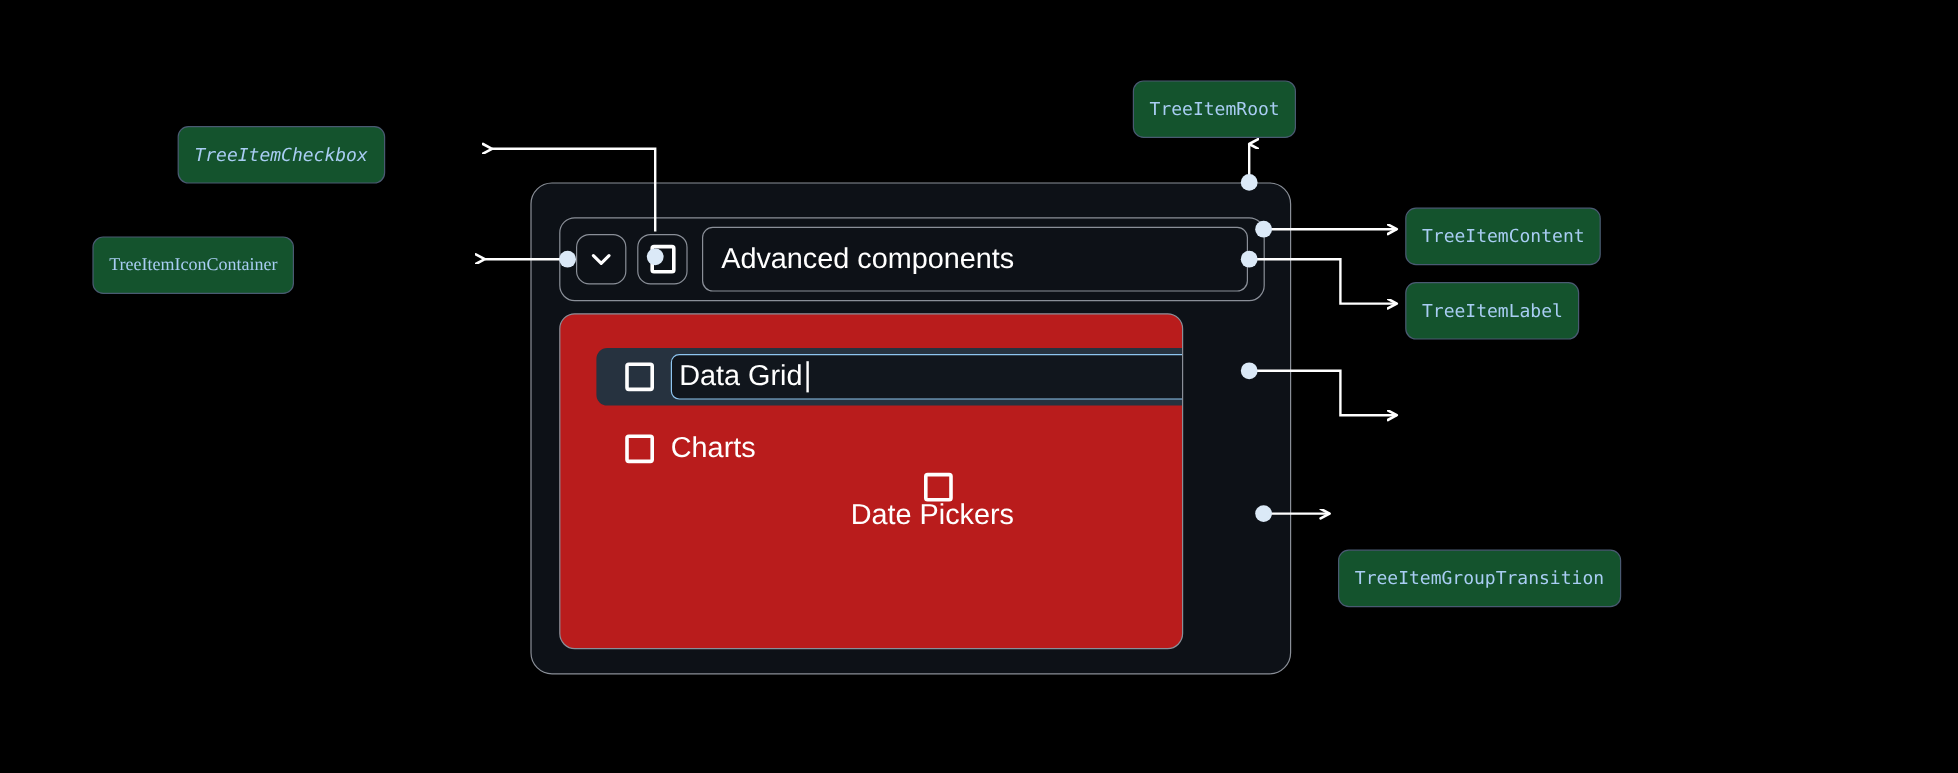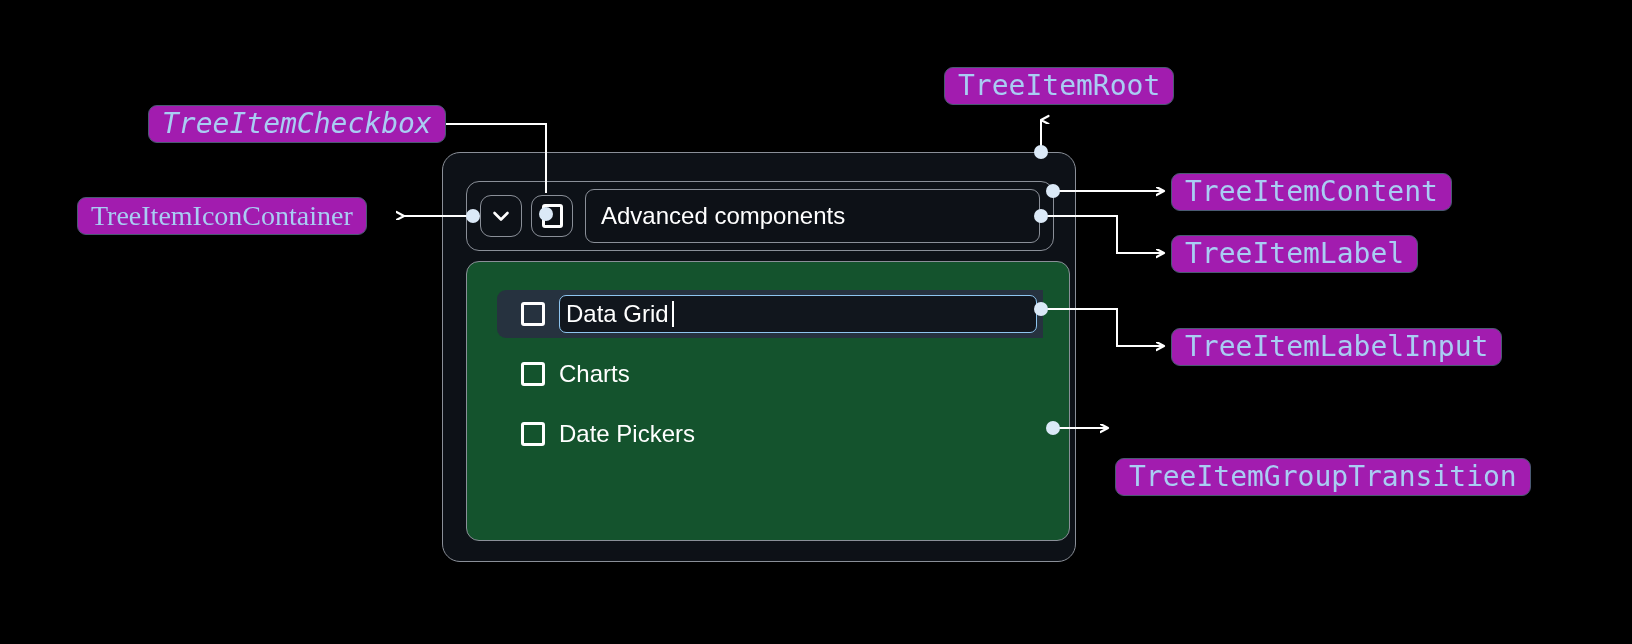--- a/index.html
+++ b/index.html
@@ -34,30 +34,30 @@
     z-index: 5;
   }
 
   
   .pill {
     position: absolute;
     box-sizing: border-box;
     display: flex;
     align-items: center;
     justify-content: center;
-    background: #a21caf;
+    background: #14532d;
     border: 1px solid #4a5a72;
     border-radius: 9px;
     color: #a9cdf3;
     font-family: "DejaVu Sans Mono", monospace;
-    font-size: 28px;
+    font-size: 15px;
     letter-spacing: 0px;
     line-height: 1;
     padding: 0 13px;
-    height: 38px;
+    height: 48px;
     white-space: nowrap;
     z-index: 8;
   }
 
   
   #tree-root {
     position: absolute;
     left: 442px;
     top: 152px;
     width: 634px;
@@ -131,24 +131,24 @@
     align-items: center;
     padding-left: 15px;
     font-size: 24px;
     color: #ffffff;
   }
 
   #tree-group {
     position: absolute;
     left: 23px;
     top: 108px;
-    width: 604px;
+    width: 520px;
     height: 280px;
     box-sizing: border-box;
-    background: #14532d;
+    background: #b91c1c;
     border: 1px solid #8a8f98;
     border-radius: 13px;
     z-index: 3;
     overflow: hidden;
   }
 
   .tree-row {
     position: absolute;
     left: 30px;
     width: 546px;
@@ -244,21 +244,21 @@
           <span>Data Grid</span>
           <span class="caret"></span>
         </div>
       </div>
 
       <div class="tree-row" style="top:88px;">
         <span class="row-cb"></span>
         <span class="row-text">Charts</span>
       </div>
 
-      <div class="tree-row" style="top:148px;">
+      <div class="tree-row" style="top:132px;flex-direction:column;">
         <span class="row-cb"></span>
         <span class="row-text">Date Pickers</span>
       </div>
 
 
     </div>
   </div>
 
   <svg id="connectors" viewBox="0 0 1632 644" width="1632" height="644">
     <defs>
@@ -304,17 +304,16 @@
   <div class="pill" style="left:944px;  top:67px;">TreeItemRoot</div>
 
   <div class="pill" style="left:148px;  top:105px;font-style:italic;">TreeItemCheckbox</div>
 
   <div class="pill" style="left:77px;   top:197px;font-family:Liberation Serif, serif;">TreeItemIconContainer</div>
 
   <div class="pill" style="left:1171px; top:173px;">TreeItemContent</div>
 
   <div class="pill" style="left:1171px; top:235px;">TreeItemLabel</div>
 
-  <div class="pill" style="left:1171px; top:328px;">TreeItemLabelInput</div>
 
   <div class="pill" style="left:1115px; top:410px;margin-top:48px;">TreeItemGroupTransition</div>
 
 </div>
 
 </body></html>

